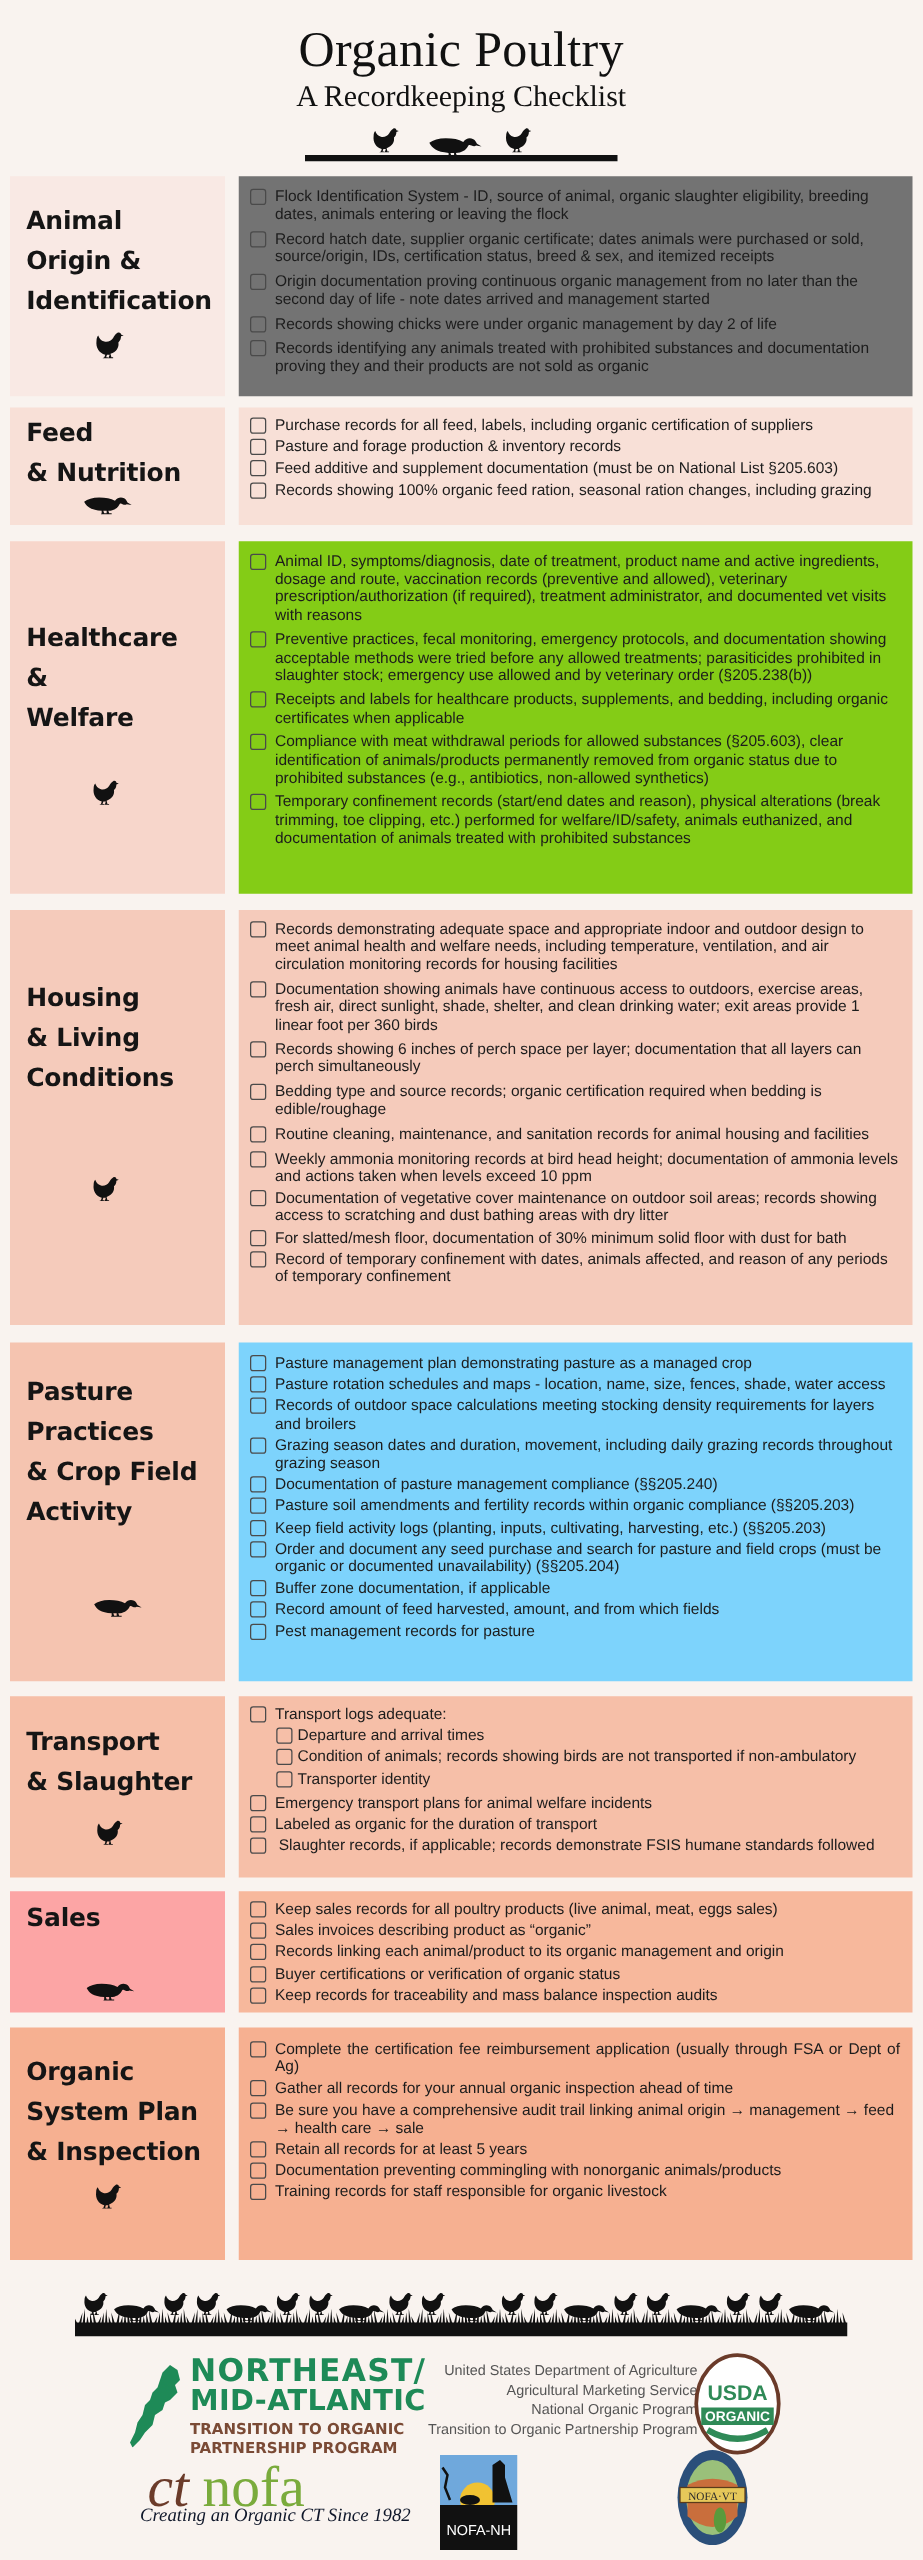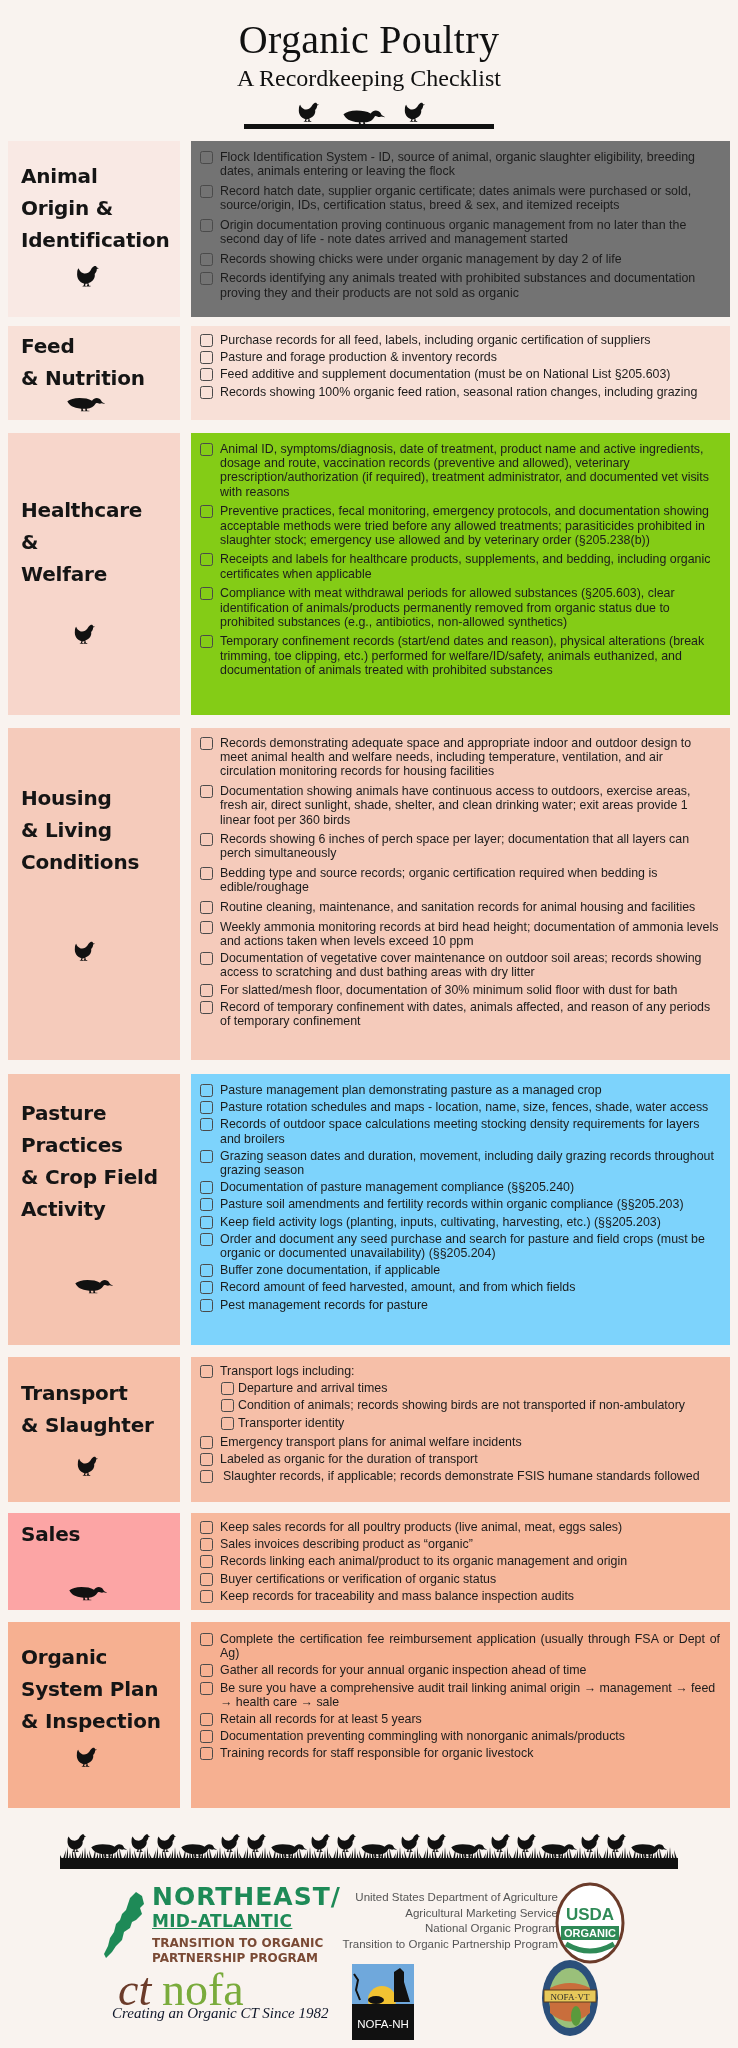--- a/index.html
+++ b/index.html
@@ -272,21 +272,21 @@
       <div>Transport</div>
       <div>&amp; Slaughter</div>
     </div>
     <svg class="sec-icon" style="left:66px;top:96px;">
         <use href="#chicken" width="26" height="26"></use>
       </svg>
   </div>
   <div class="sec-body" style="background:#f6bfa8;padding-top:7px;">
     <div class="item tight">
         <span class="cb"></span>
-        <span class="item-text">Transport logs including:</span>
+        <span class="item-text">Transport logs adequate:</span>
       </div>
     <div class="item sub">
         <span class="cb" style="margin-right:4px;"></span>
         <span class="item-text">Departure and arrival times</span>
       </div>
     <div class="item sub">
         <span class="cb" style="margin-right:4px;"></span>
         <span class="item-text">Condition of animals; records showing birds are not transported if non-ambulatory</span>
       </div>
     <div class="item sub" style="margin-bottom:5px;">
@@ -613,21 +613,21 @@
       <use href="#duck" x="570" y="18" width="38" height="20"></use>
     </g>
 </svg>
 
 <div class="logos-row1">
   <svg style="position:absolute;left:102px;top:10px;" width="48" height="68" viewBox="0 0 48 68">
     <path d="M34 2l6 4 2 8-4 4 2 6-6 6-4 2-2 6-6 4-2 8-6 6-4 6-6 6-2-4 4-8 2-8 4-6 2-8 4-4 2-6 4-4 2-6 2-6z" fill="#1e8a57"></path>
   </svg>
   <div class="ne-text" style="top:4px;">
     <div style="font-size:25px;line-height:25px;color:#1e8a57;letter-spacing:1px;">NORTHEAST/</div>
-    <div style="font-size:17px;line-height:25px;color:#1e8a57;letter-spacing:0.3px;text-decoration:underline;">MID-ATLANTIC</div>
+    <div style="font-size:23px;line-height:25px;color:#1e8a57;letter-spacing:0.3px;">MID-ATLANTIC</div>
     <div style="font-size:12px;line-height:16px;color:#7a4a35;margin-top:1px;">TRANSITION TO ORGANIC</div>
     <div style="font-size:12px;line-height:15px;color:#7a4a35;">PARTNERSHIP PROGRAM</div>
   </div>
   <div class="usda-text" style="top:10px;">
     <div>United States Department of Agriculture</div>
     <div>Agricultural Marketing Service</div>
     <div>National Organic Program</div>
     <div>Transition to Organic Partnership Program</div>
   </div>
   <svg style="position:absolute;left:554px;top:2px;" width="72" height="82" viewBox="0 0 72 82">

